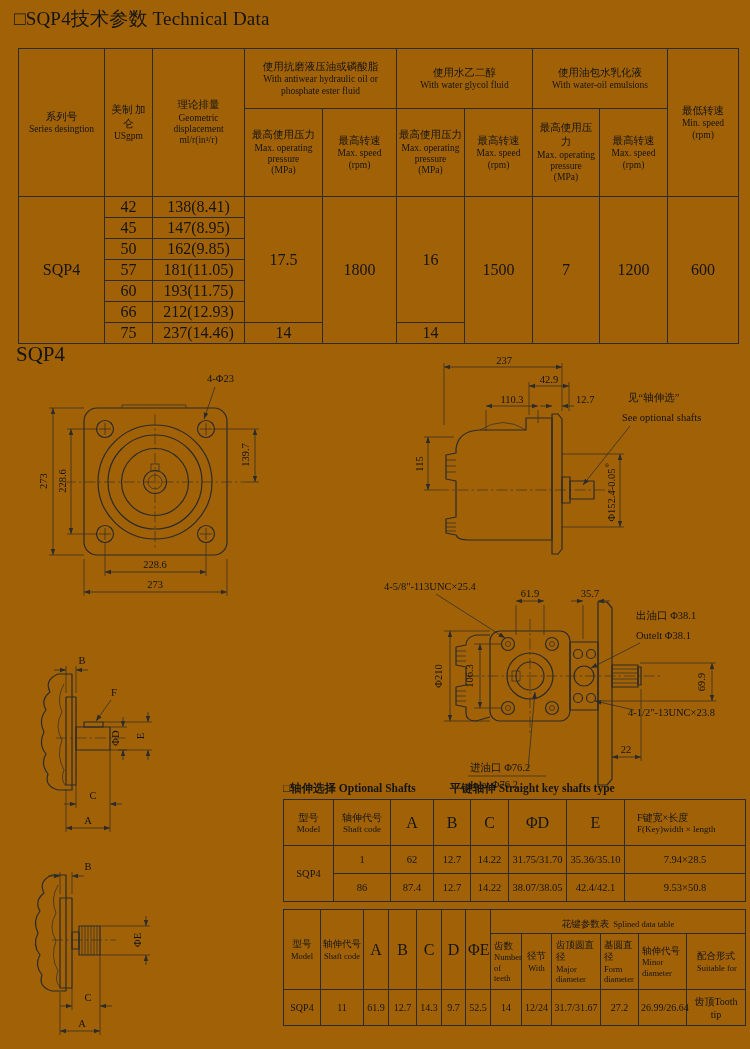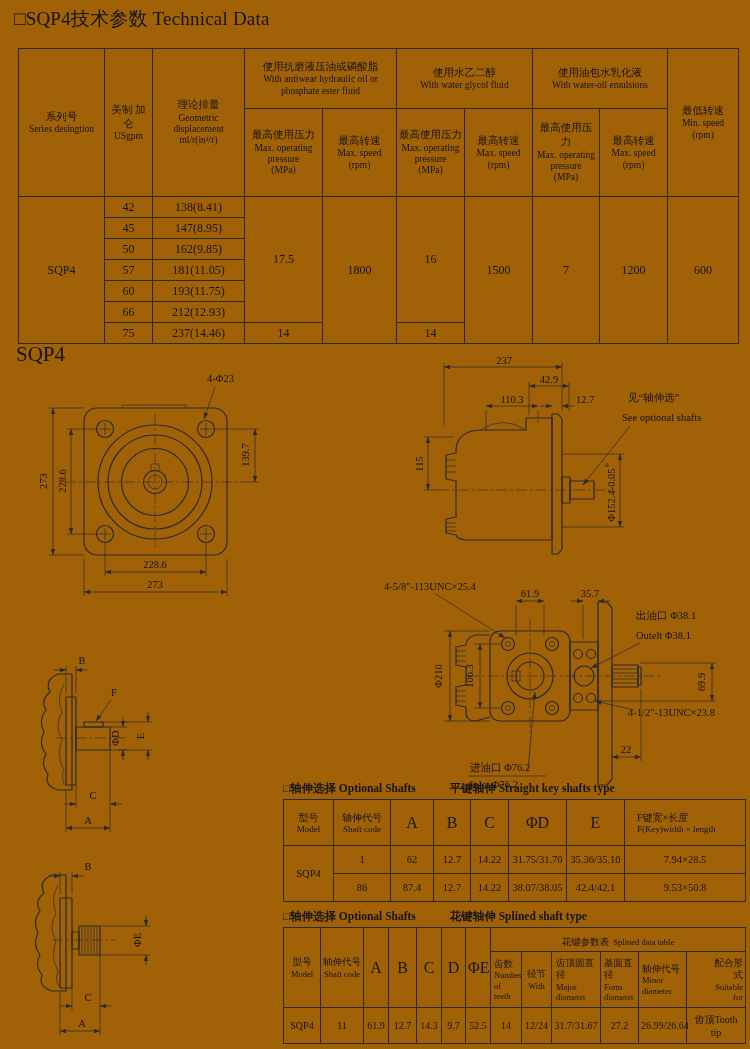--- a/index.html
+++ b/index.html
@@ -16,21 +16,21 @@
   th, td { border:1px solid #2b2b2b; text-align:center; vertical-align:middle; font-weight:normal; padding:1px 2px; }
 
   
   .tech { position:absolute; left:18px; top:48px; width:720px; }
   .tech .cn { font-size:10.5px; line-height:1.35; }
   .tech .en { font-size:9.5px; line-height:1.2; }
   .tech .gap { margin-top:0; }
   .tech tr.h1 { height:60px; }
   .tech tr.h2 { height:88px; }
   .tech tr.b  { height:21px; }
-  .tech td { font-size:12px; }
+  .tech td { font-size:16px; }
 
   
   .opt { position:absolute; left:283px; width:462px; }
   .opt .ttl { font-size:11.5px; font-weight:bold; margin-bottom:3px; }
   .opt .ttl .sp { display:inline-block; width:34px; }
   .opt table { width:100%; }
   .opt .cn { font-size:10px; line-height:1.3; }
   .opt .en { font-size:9px; line-height:1.2; }
   .opt td { font-size:10.5px; }
   #key-block { top:781px; }
@@ -458,23 +458,20 @@
         <td>14.22</td>
         <td>38.07/38.05</td>
         <td>42.4/42.1</td>
         <td>9.53×50.8</td>
       </tr>
     </tbody>
       </table>
   </div>
 
   <div class="opt" id="spline-block">
-    <div class="ttl">
-      <span>□轴伸选择 Optional Shafts</span><span class="sp"></span><span>花键轴伸 Splined shaft type</span>
-    </div>
     <table>
       <colgroup>
         <col style="width:37px">
           <col style="width:43px">
           <col style="width:25px">
           <col style="width:28px">
         <col style="width:25px">
           <col style="width:24px">
           <col style="width:25px">
           <col style="width:31px">
@@ -518,21 +515,21 @@
           <div class="en">Major diameter</div>
         </th>
         <th style="text-align:left;padding-left:3px">
           <div class="cn">基圆直径</div>
           <div class="en">Form diameter</div>
         </th>
         <th style="text-align:left;padding-left:3px">
           <div class="cn">轴伸代号</div>
           <div class="en">Minor diameter</div>
         </th>
-        <th style="text-align:right;padding-left:21px">
+        <th style="text-align:left;padding-left:10px">
           <div class="cn">配合形式</div>
           <div class="en">Suitable for</div>
         </th>
       </tr>
       <tr class="b">
         <td>SQP4</td>
         <td>11</td>
         <td>61.9</td>
         <td>12.7</td>
         <td>14.3</td>

